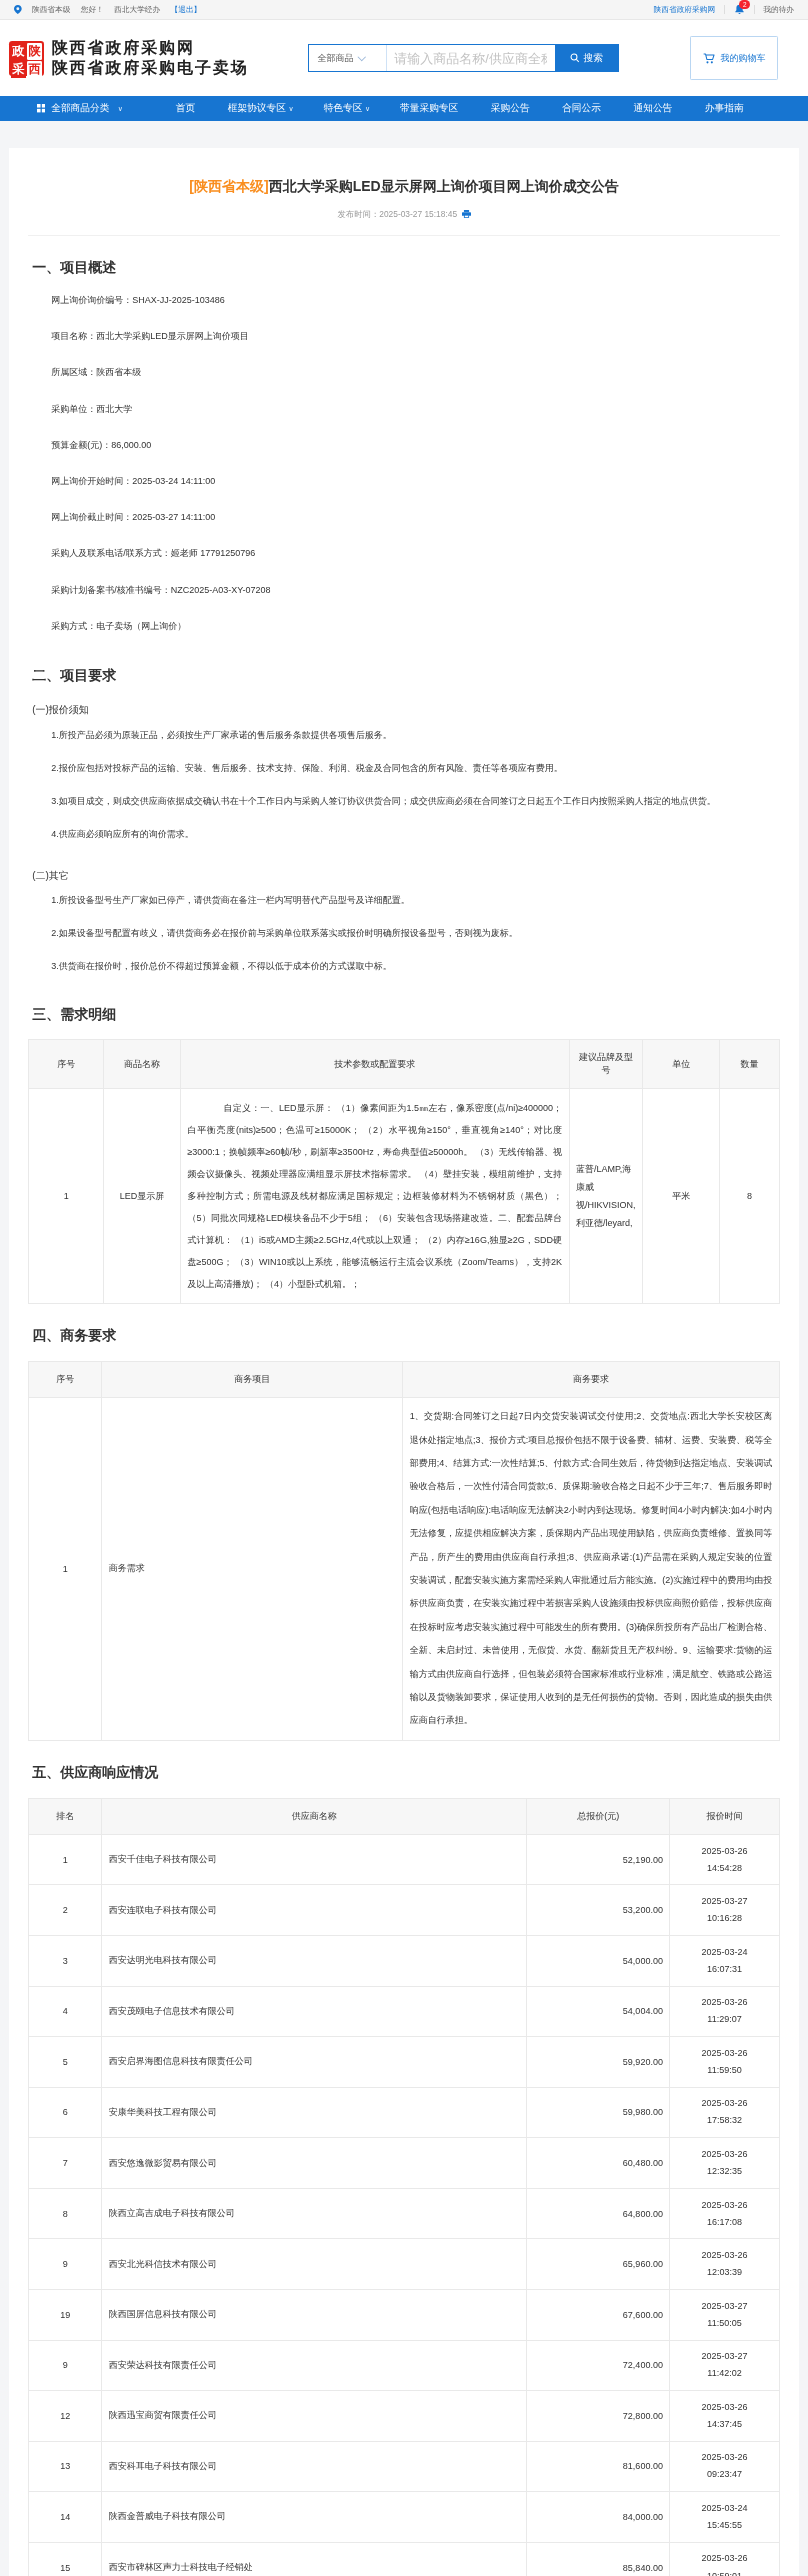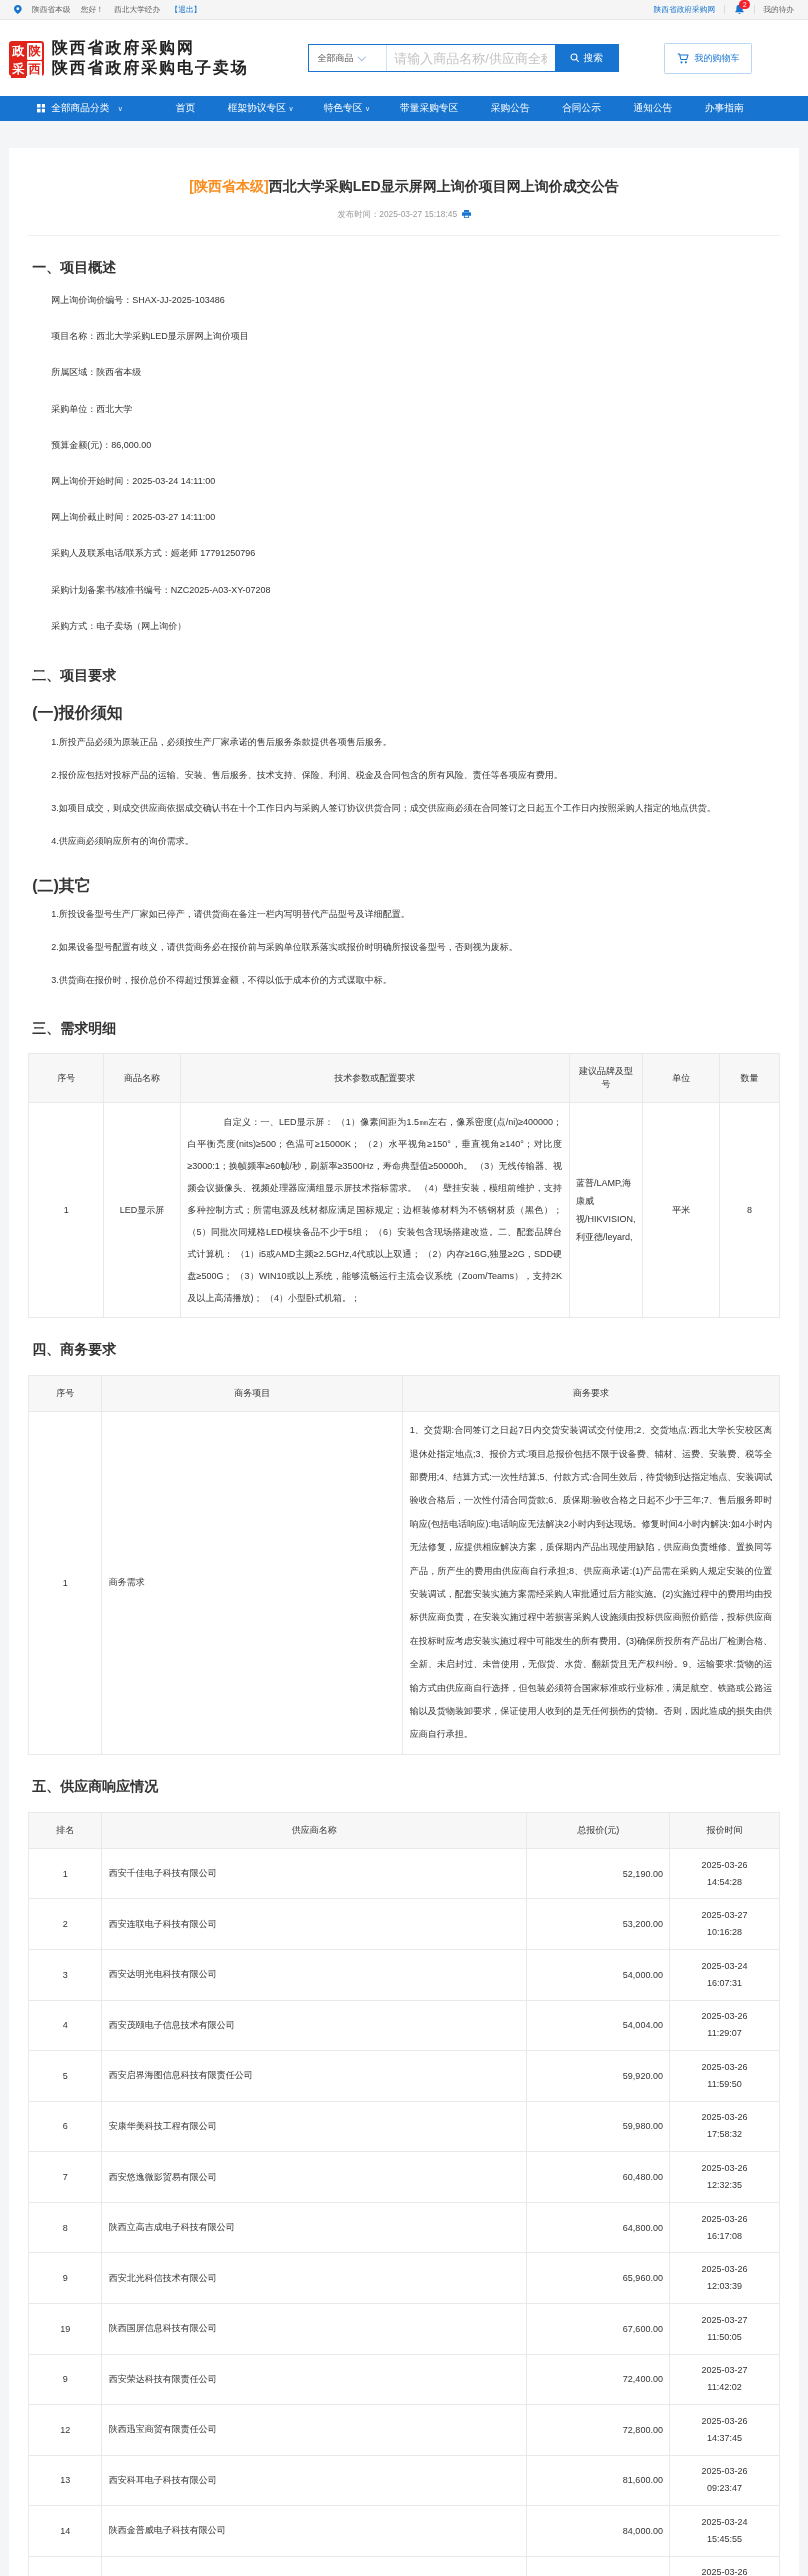--- a/index.html
+++ b/index.html
@@ -25,36 +25,36 @@
   .seal .on-red{background:#e2231a;color:#fff}
   .seal .on-white{background:#fff;color:#e2231a;border-radius:1.3px}
   .brandtitles{font-weight:bold;font-size:16px;letter-spacing:1.9px;color:#222;line-height:1.3}
   .searchwrap{margin-left:59px;display:flex;align-items:center}
   .searchbox{display:flex;align-items:stretch;border:1.3px solid #1775d1;height:26px;box-sizing:content-box;background:#fff}
   .scat{display:flex;align-items:center;gap:5.2px;padding:0 9px;font-size:9px;color:#555;border-right:0.6px solid #cfe2f6;cursor:pointer;min-width:59px}
   .chev{width:4.5px;height:4.5px;border-right:1px solid #9ab6d8;border-bottom:1px solid #9ab6d8;transform:rotate(45deg);display:inline-block;margin-top:-2.6px}
   .sinput{border:0;outline:0;width:153px;padding:0 7.7px;font-size:13px;color:#333;font-family:inherit}
   .sinput::placeholder{color:#c3c3c3}
   .sbtn{background:#1775d1;color:#fff;border:0;font-size:9.7px;display:flex;align-items:center;gap:3.9px;padding:0 15px;cursor:pointer;font-family:inherit}
-  .cartbtn{margin-left:45px;background:#fff;border:0.6px solid #b9d6f2;border-radius:1.3px;color:#1775d1;font-size:9px;display:flex;align-items:center;gap:5.8px;height:31px;padding:0 11.6px;cursor:pointer;font-family:inherit}
+  .cartbtn{margin-left:71px;background:#fff;border:0.6px solid #b9d6f2;border-radius:1.3px;color:#1775d1;font-size:9px;display:flex;align-items:center;gap:5.8px;height:44px;padding:0 11.6px;cursor:pointer;font-family:inherit}
 
   
   .nav{background:#1775d1;height:24.5px;display:flex;align-items:center;color:#fff;font-size:9.7px}
   .catalog{display:flex;align-items:center;gap:5.8px;padding:0 13px 0 37px;cursor:pointer}
   .caret{font-size:7px;margin-left:2.6px;opacity:.9}
   .navlist{display:flex;list-style:none;margin:0 0 0 40px;padding:0;gap:30px}
   .navlist li{cursor:pointer;white-space:nowrap}
 
   
   .card{background:#fff;margin:27px 9px 0;padding:30px 19.3px 23px;box-sizing:border-box}
   .ann-title{text-align:center;font-size:14px;font-weight:bold;margin:0;color:#333}
   .orange{color:#f98e1f}
   .pub{text-align:right;color:#9a9a9a;font-size:8.4px;margin:13px 0 0;padding-bottom:15.5px;border-bottom:0.6px solid #f0f0f0;display:flex;justify-content:center;align-items:center;gap:4.5px}
   .sec{font-size:14px;font-weight:bold;margin:23px 0 5.2px 3.9px;color:#333}
-  .sub{font-size:16px;font-weight:bold;margin:18px 0 1.3px 3.9px;color:#333}
+  .sub{font-size:10px;font-weight:normal;margin:18px 0 1.3px 3.9px;color:#333}
   .field{margin:0 0 0 23px;padding:11.6px 0;font-size:9px;color:#333}
   .notice{margin:0 3.9px 0 23px;padding:8.4px 0;font-size:9px;line-height:1.8;color:#333}
 
   
   table.t{width:100%;border-collapse:collapse;margin-top:15.5px;font-size:9px;color:#333;table-layout:fixed}
   table.t th{background:#f7f7f7;font-weight:normal;border:0.6px solid #e9e9e9;padding:11px 5.2px;color:#333}
   table.t td{border:0.6px solid #e9e9e9;padding:7.7px 6.4px;vertical-align:middle;word-wrap:break-word}
   td.c,th.c{text-align:center}
   td.l{text-align:left;padding-left:11.6px}
   td.r{text-align:right;padding-right:15.5px}

